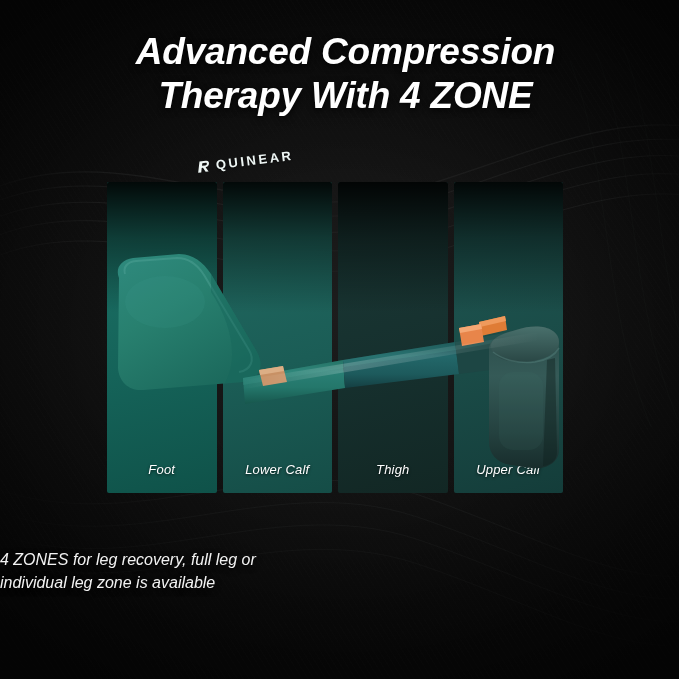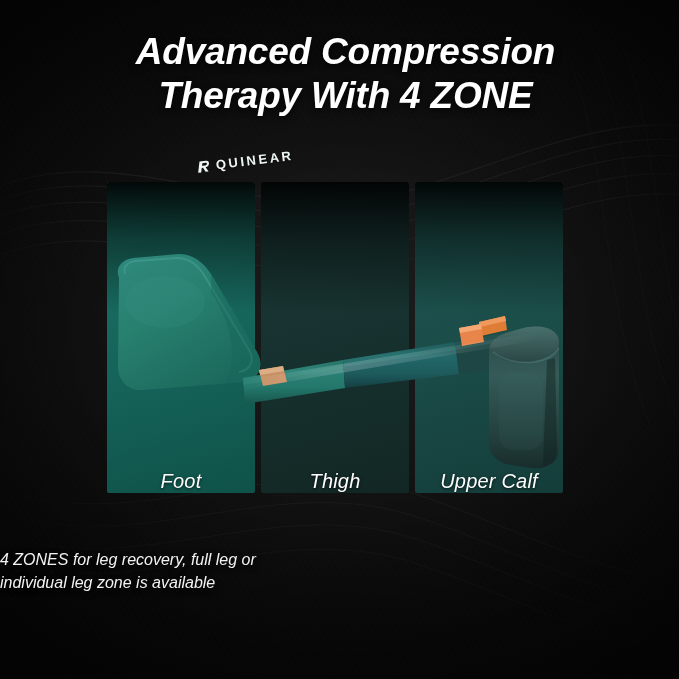--- a/index.html
+++ b/index.html
@@ -83,24 +83,24 @@
   }
   .panel .sheen {
     position: absolute;
     inset: 0;
     background: linear-gradient(180deg, rgba(0,0,0,0.92) 0%, rgba(0,0,0,0.45) 18%, rgba(0,0,0,0) 42%);
     pointer-events: none;
   }
   .panel .label {
     position: absolute;
     left: 0; right: 0;
-    bottom: 0;
+    bottom: 16px;
     text-align: center;
     color: #ffffff;
-    font-size: 20px;
+    font-size: 13px;
     font-style: italic;
     font-weight: 500;
     letter-spacing: 0.2px;
     text-shadow: 0 1px 3px rgba(0,0,0,0.7);
   }
 
   
   .product {
     position: absolute;
     left: 107px;
@@ -191,20 +191,24 @@
   <div class="headline">Advanced Compression
 Therapy With 4 ZONE</div>
 
   <div class="panels">
 
     <div class="panel" style="background:linear-gradient(165deg,#1d7368 0%,#156359 58%,#0f5249 100%);">
       <div class="sheen"></div>
       <div class="label">Foot</div>
     </div>
 
+    <div class="panel" style="background:linear-gradient(165deg,#226c63 0%,#1b5d56 58%,#154d47 100%);">
+      <div class="sheen"></div>
+      <div class="label">Lower Calf</div>
+    </div>
 
     <div class="panel" style="background:linear-gradient(165deg,#1b3a37 0%,#16302e 58%,#122724 100%);">
       <div class="sheen"></div>
       <div class="label">Thigh</div>
     </div>
 
     <div class="panel" style="background:linear-gradient(165deg,#1f5853 0%,#1a4b47 58%,#143d3a 100%);">
       <div class="sheen"></div>
       <div class="label">Upper Calf</div>
     </div>

